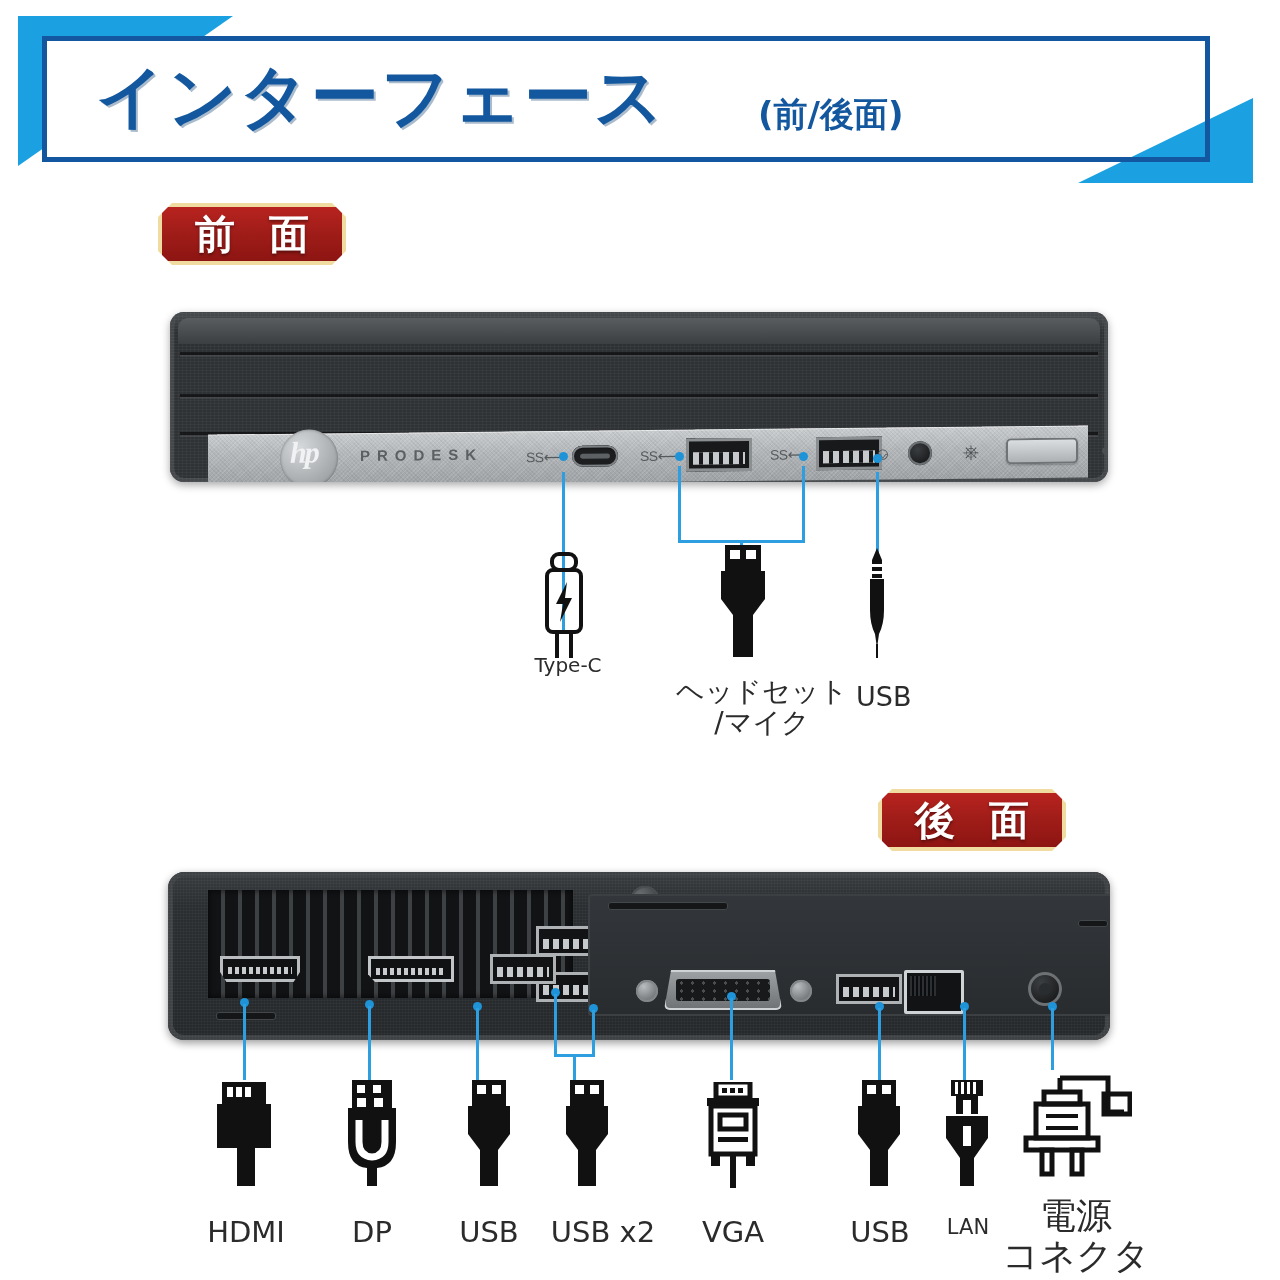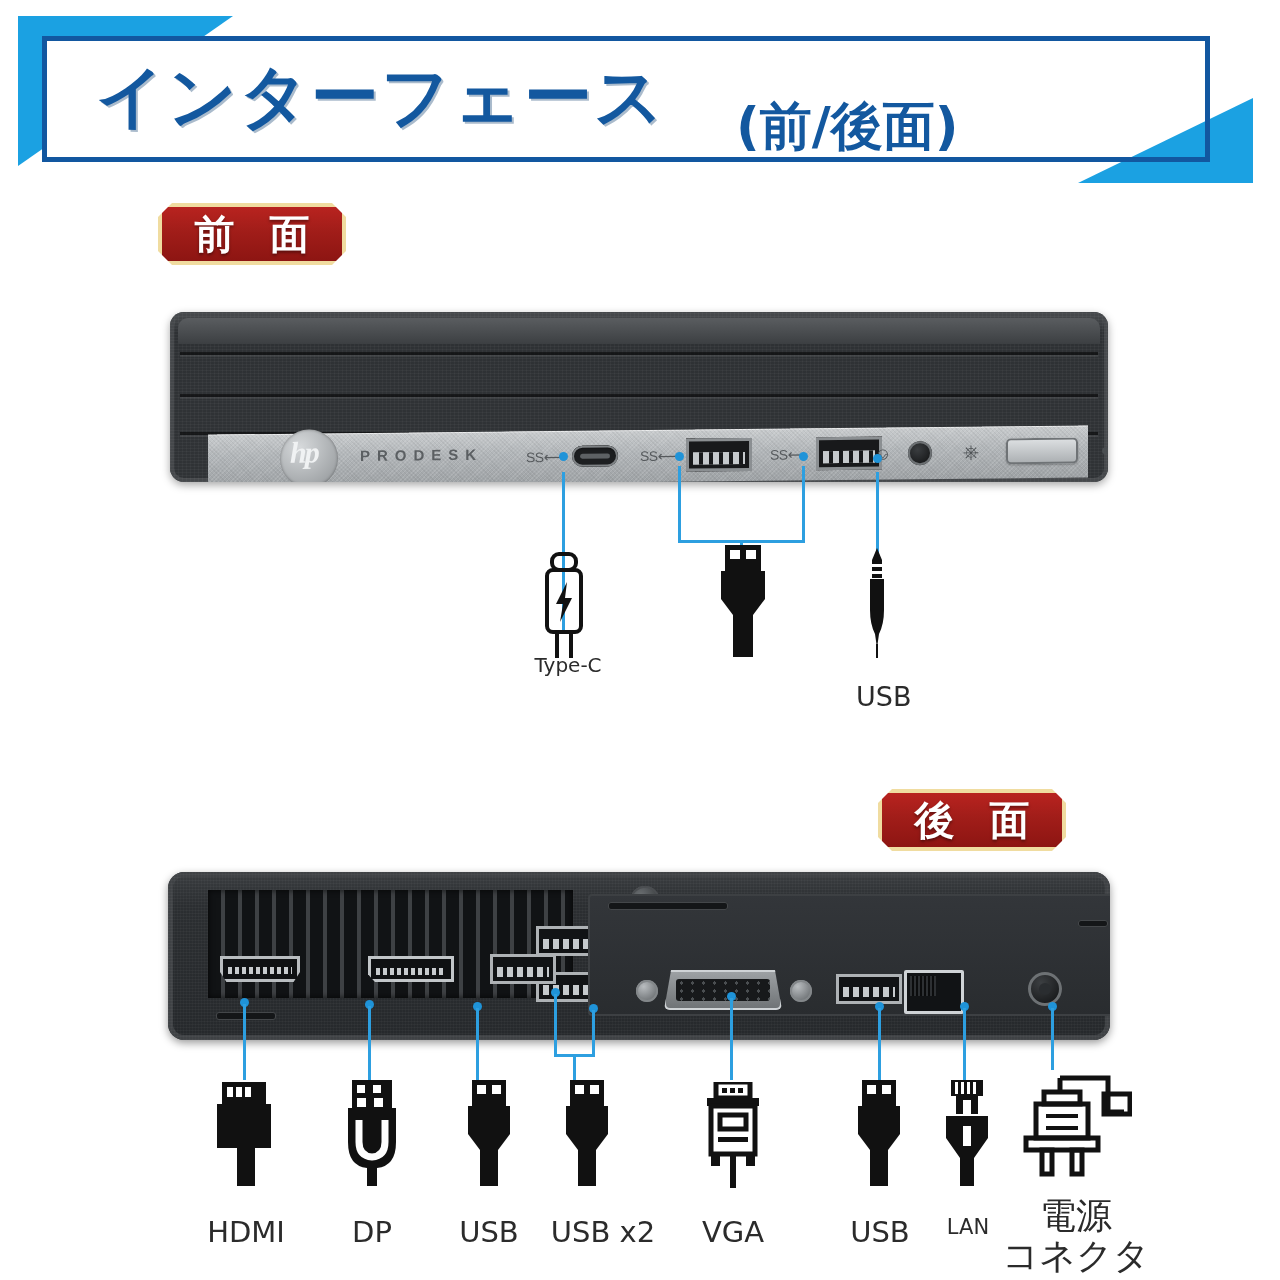--- a/index.html
+++ b/index.html
@@ -42,42 +42,42 @@
   .hdr-title{
     position:absolute;left:96px;top:52px;
     font-size:68px;font-weight:bold;
     color:#13589f;
     letter-spacing:2px;
     font-family:"DejaVu Sans","Liberation Sans",sans-serif;
     white-space:nowrap;
     text-shadow:2px 2px 0 rgba(12,60,110,0.35);
   }
   .hdr-sub{
-    position:absolute;left:736px;top:92px;
-    font-size:52px;font-weight:bold;
+    position:absolute;left:758px;top:92px;
+    font-size:34px;font-weight:bold;
     color:#13589f;
     font-family:"DejaVu Sans","Liberation Sans",sans-serif;
     white-space:nowrap;
   }
 
   
   .badge{
     position:absolute;
     box-sizing:border-box;
     background:linear-gradient(180deg,#b8231f 0%,#a11d19 45%,#8d1512 100%);
     border:4px solid #f0dca0;
     box-shadow:0 0 0 2px #d9c27e, 0 2px 5px rgba(0,0,0,.25);
     -webkit-clip-path:polygon(14px 0,calc(100% - 14px) 0,100% 14px,100% calc(100% - 14px),calc(100% - 14px) 100%,14px 100%,0 calc(100% - 14px),0 14px);
     clip-path:polygon(14px 0,calc(100% - 14px) 0,100% 14px,100% calc(100% - 14px),calc(100% - 14px) 100%,14px 100%,0 calc(100% - 14px),0 14px);
     display:flex;align-items:center;justify-content:center;
   }
   .badge span{
     color:#ffffff;font-weight:bold;font-size:40px;letter-spacing:12px;
     text-indent:12px;
-    font-family:Liberation Sans, sans-serif;
+    font-family:Liberation Serif, serif;
     text-shadow:0 2px 3px rgba(0,0,0,.4);
   }
   #badge-front{left:158px;top:203px;width:188px;height:62px;}
   #badge-rear{left:878px;top:789px;width:188px;height:62px;}
 
   
   .front-dev{
     position:absolute;left:170px;top:312px;width:938px;height:170px;
     border-radius:14px;
     background:
@@ -334,20 +334,22 @@
       <path d="M15 0 L20 12 H10 Z" fill="#111"></path>
       <rect x="10" y="12" width="10" height="4" fill="#111"></rect>
       <rect x="10" y="19" width="10" height="4" fill="#111"></rect>
       <rect x="10" y="26" width="10" height="4" fill="#111"></rect>
       <path d="M8 31 H22 V62 Q22 76 17 86 L15 100 L13 86 Q8 76 8 62 Z" fill="#111"></path>
       <rect x="14" y="96" width="2" height="14" fill="#111"></rect>
     </svg>
   </div>
 
   <div class="lbl" style="left:498px;top:654px;width:140px;font-size:20px">Type-C</div>
+  <div class="lbl" style="left:672px;top:676px;width:180px;font-size:28px">ヘッドセット
+/マイク</div>
   <div class="lbl" style="left:856px;top:682px;width:90px;font-size:27px;text-align:left">USB</div>
 
   <div class="badge" id="badge-rear">
     <span>後 面</span>
   </div>
 
   <div class="rear-dev">
     <div class="rear-noise"></div>
     <div class="vent"></div>
 

